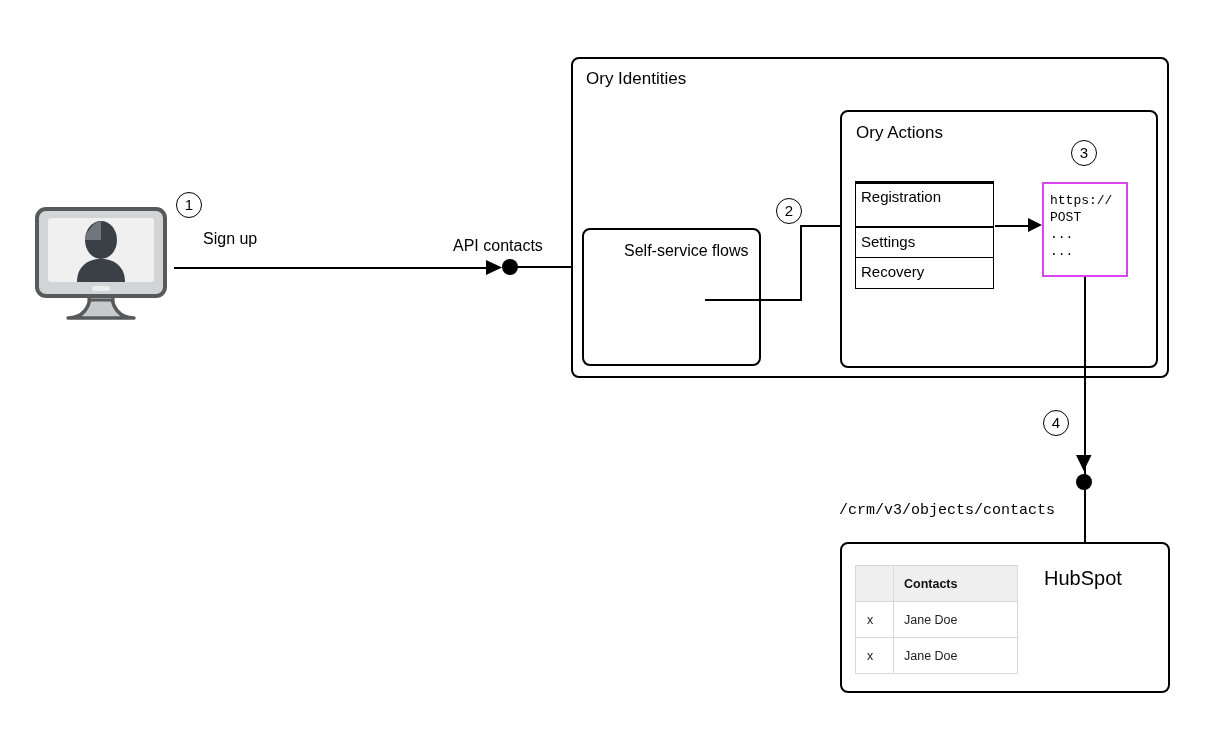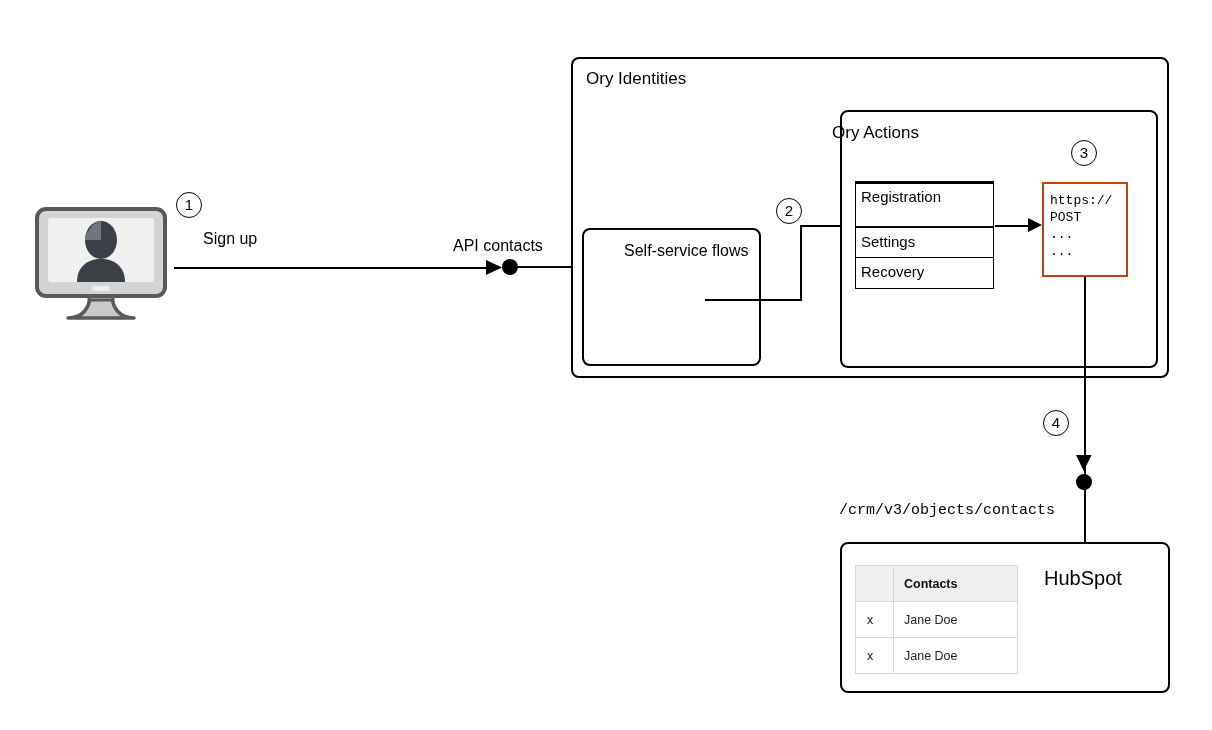--- a/index.html
+++ b/index.html
@@ -59,21 +59,21 @@
   .listrow.sel {
     border-top: 2px solid #000;
     border-bottom: 2px solid #000;
     height: 46px;
     line-height: 26px;
   }
 
   
   .codebox {
     position: absolute;
-    border: 2px solid #c2410c;
+    border: 2px solid #d946ef;
     background: #fff;
     box-sizing: border-box;
     font-family: "Liberation Mono", "DejaVu Sans Mono", monospace;
     font-size: 13px;
     line-height: 17px;
     padding: 8px 0 0 6px;
     white-space: pre;
     color: #000;
   }
 
@@ -208,21 +208,21 @@
 
   <div class="hline-thin" style="left:705px; top:299px; width:96px;"></div>
   <div class="vline-thin" style="left:800px; top:225px; height:76px;"></div>
   <div class="hline-thin" style="left:800px; top:225px; width:44px;"></div>
   <svg class="abs" style="left:842px; top:217px;" width="18" height="18">
     <polygon points="0,1 14,8 0,15" fill="#000"></polygon>
   </svg>
   <div class="stepcircle" style="left:776px; top:198px;">2</div>
 
   <div class="rbox" style="left:840px; top:110px; width:318px; height:258px;"></div>
-  <div class="box-title" style="left:832px; top:123px;text-align:right;">Ory Actions</div>
+  <div class="box-title" style="left:856px; top:123px;text-align:right;">Ory Actions</div>
 
   <div class="listbox" style="left:855px; top:181px; width:139px;">
     <div class="listrow sel">Registration</div>
     <div class="listrow">Settings</div>
     <div class="listrow">Recovery</div>
   </div>
 
   <div class="hline-thin" style="left:995px; top:225px; width:35px;"></div>
   <svg class="abs" style="left:1028px; top:217px;" width="18" height="18">
     <polygon points="0,1 14,8 0,15" fill="#000"></polygon>

